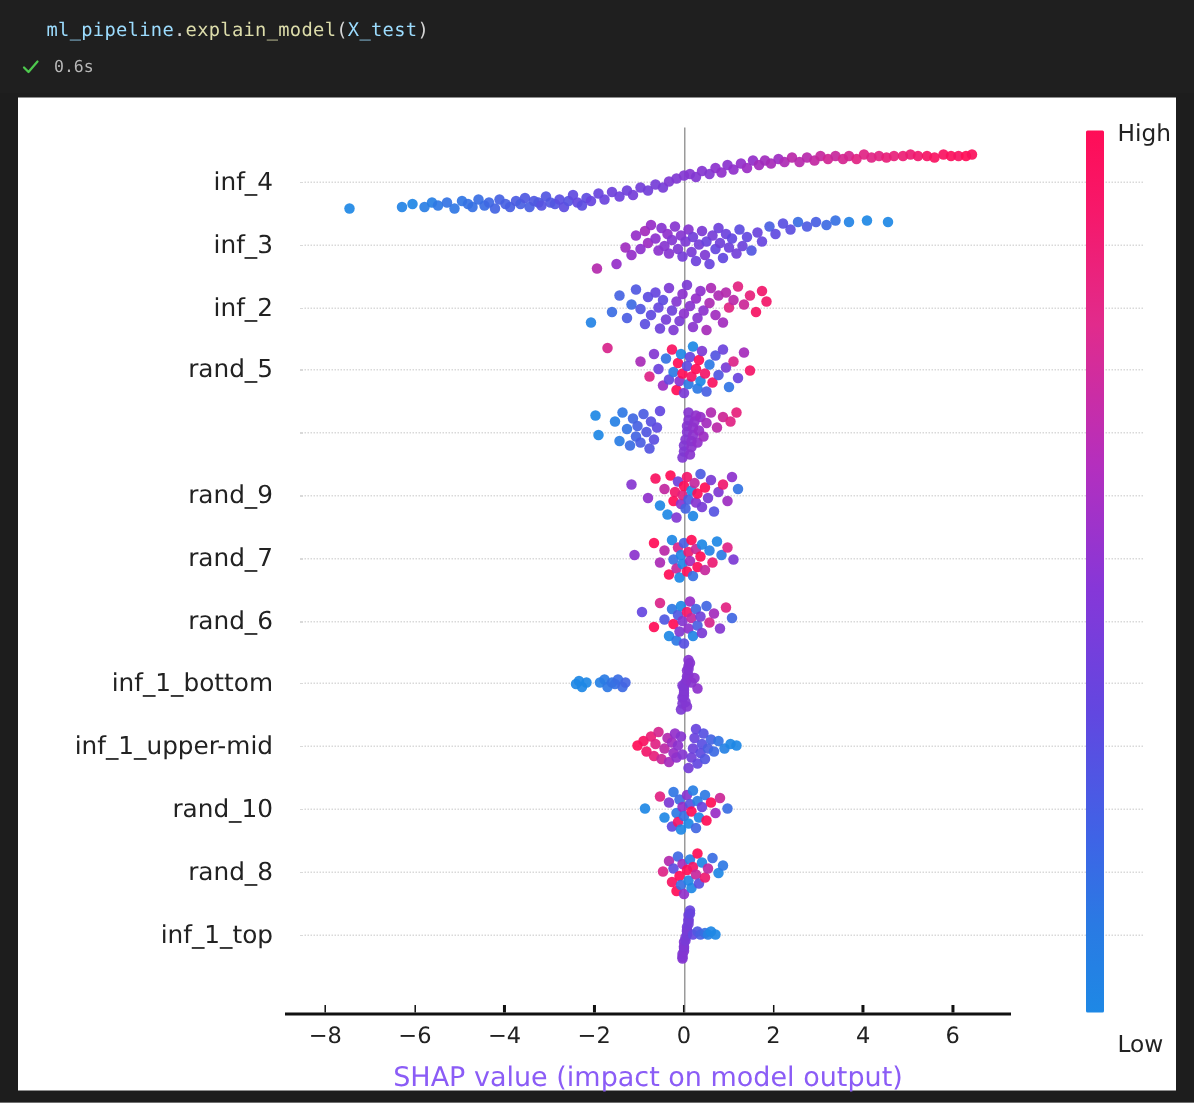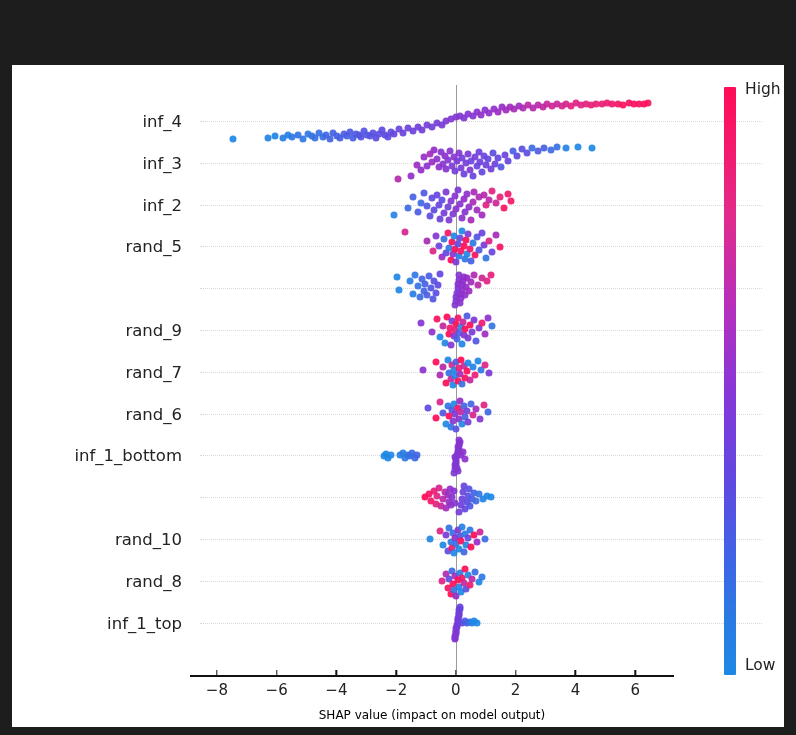--- a/index.html
+++ b/index.html
@@ -41,49 +41,61 @@
 
   .swarm-row{position:absolute;left:0;right:0;height:46px;transform:translateY(-50%);}
   .pt{position:absolute;width:7px;height:7px;border-radius:50%;
       transform:translate(-50%,-50%);opacity:.92;}
 
   
   .xaxis{position:absolute;left:178px;top:610px;right:110px;height:2px;}
   .axis-line{position:absolute;left:0;right:0;top:0;height:1.6px;background:#111;}
   .tick{position:absolute;top:-5px;width:1.4px;height:5px;background:#111;transform:translateX(-50%);}
   .ticklabel{position:absolute;top:6px;transform:translateX(-50%);font-size:15px;color:#222;}
-  .xtitle{position:absolute;left:0;right:0;top:33px;text-align:center;font-size:12px;color:#000000;}
+  .xtitle{position:absolute;left:0;right:0;top:33px;text-align:center;font-size:18px;color:#8b5cf6;}
 
   
   .cbar-wrap{position:absolute;left:712px;top:12px;width:60px;height:620px;}
   .cbar{position:absolute;left:0;top:10px;width:12px;height:588px;border-radius:1px;
         background:linear-gradient(to bottom,#ff0d57 0%,#f6186a 9%,#e12b8c 22%,#b42fbe 38%,
                     #8637d8 52%,#6247e0 66%,#3f63e6 80%,#2a7ae3 90%,#1e88e5 100%);}
   .cbar-cap{position:absolute;left:21px;font-size:15.5px;color:#222;white-space:nowrap;}
   .cbar-high{top:3px;}
-  .cbar-low{top:579px;}
+  .cbar-low{top:610px;}
 </style>
 </head>
 <body>
 
 <div id="app">
 
+  <div class="cell-header">
+    <div class="code-line" id="code-line"><span class="tok-mod">ml_pipeline</span><span class="tok-dot">.</span><span class="tok-fn">explain_model</span><span class="tok-paren">(</span><span class="tok-arg">X_test</span><span class="tok-paren">)</span></div>
+    <div class="status-row">
+      <span class="check">
+        <svg width="13" height="13" viewBox="0 0 13 13">
+          <path d="M2 7 L5 10 L11 3" fill="none" stroke="#4ec94e" stroke-width="1.5" stroke-linecap="round" stroke-linejoin="round"></path>
+        </svg>
+      </span>
+      <span class="exec-time">0.6s</span>
+    </div>
+  </div>
 
   <div class="figure-card">
     <div class="plot-area">
 
       <div class="ylabels" id="ylabels">
           <div class="ylabel" style="top: 56px;">inf_4</div>
           <div class="ylabel" style="top: 97.8px;">inf_3</div>
           <div class="ylabel" style="top: 139.6px;">inf_2</div>
           <div class="ylabel" style="top: 181.4px;">rand_5</div>
           <div class="ylabel" style="top: 265px;">rand_9</div>
           <div class="ylabel" style="top: 306.8px;">rand_7</div>
           <div class="ylabel" style="top: 348.6px;">rand_6</div>
           <div class="ylabel" style="top: 390.4px;">inf_1_bottom</div>
+          <div class="ylabel" style="top: 432.2px;">inf_1_upper-mid</div>
           <div class="ylabel" style="top: 474px;">rand_10</div>
           <div class="ylabel" style="top: 515.8px;">rand_8</div>
           <div class="ylabel" style="top: 557.6px;">inf_1_top</div>
         </div>
 
       <div class="rows" id="rows">
         <div class="zero-line" id="zeroline" style="left: 265.901px;"></div>
       <div class="gridline" style="top: 56px;"></div>
           <div class="swarm-row" style="top: 56px;">
             <div class="pt" style="left: 43.321px; top: 41px; background: rgb(30, 136, 229);"></div>

